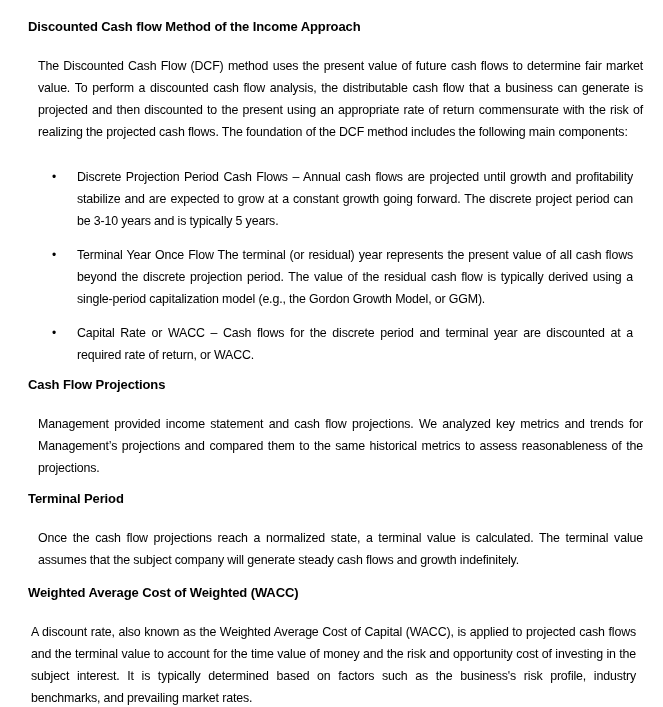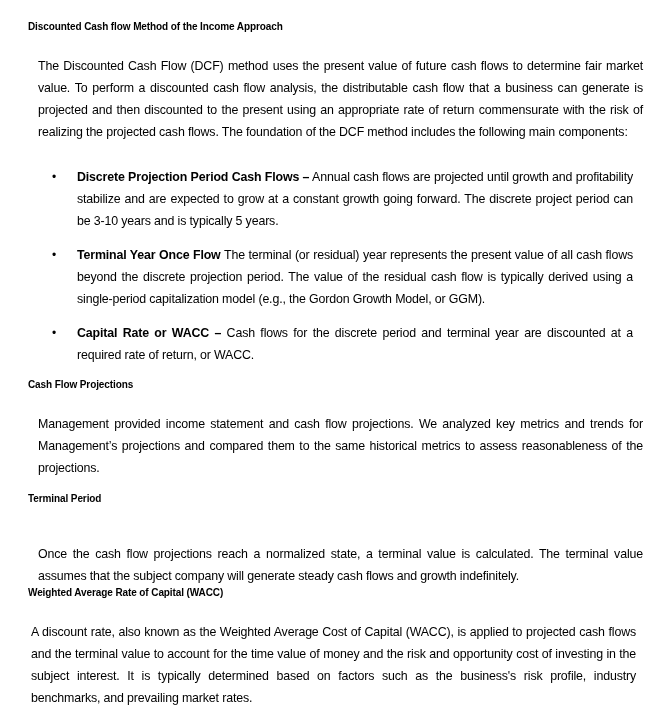--- a/index.html
+++ b/index.html
@@ -14,21 +14,21 @@
       font-family: "Liberation Sans", sans-serif;
       color: #000000;
       font-size: 12.4px;
     }
     .page {
       position: relative;
       padding: 0 30px 0 28px;
     }
     .heading {
       font-weight: bold;
-      font-size: 10px;
+      font-size: 13px;
       margin: 0;
       line-height: 16px;
       letter-spacing: -0.1px;
     }
     .para {
       margin: 10px;
       line-height: 22px;
       text-align: justify;
       letter-spacing: -0.15px;
     }
@@ -44,32 +44,32 @@
       text-align: justify;
       letter-spacing: -0.15px;
     }
     .bullet .dot {
       position: absolute;
       left: 24px;
       top: 0;
       font-size: 12px;
     }
     .bullet .lead {
-      font-weight: bold;
+      font-weight: normal;
     }
 
     #h1 { position: absolute; top: 19px; left: 28px; }
     #p1 { position: absolute; top: 45px; left: 28px; width: 605px; }
     #bl { position: absolute; top: 166px; left: 28px; width: 605px; }
     #b1 { margin-bottom: 12px; }
     #b2 { margin-bottom: 12px; }
     #h2 { position: absolute; top: 377px; left: 28px; }
     #p2 { position: absolute; top: 403px; left: 28px; width: 605px; }
     #h3 { position: absolute; top: 491px; left: 28px; }
-    #p3 { position: absolute; top: 533px; left: 28px; width: 605px; }
+    #p3 { position: absolute; top: 517px; left: 28px; width: 605px; }
     #h4 { position: absolute; top: 585px; left: 28px; }
     #p4 { position: absolute; top: 611px; left: 21px; width: 605px; }
   </style>
 </head>
 <body>
 
 <div class="page">
 
   <h2 id="h1" class="heading">Discounted Cash flow Method of the Income Approach</h2>
   <p id="p1" class="para">The Discounted Cash Flow (DCF) method uses the present value of future cash flows to determine fair market value. To perform a discounted cash flow analysis, the distributable cash flow that a business can generate is projected and then discounted to the present using an appropriate rate of return commensurate with the risk of realizing the projected cash flows. The foundation of the DCF method includes the following main components:</p>
@@ -88,16 +88,16 @@
       <span class="lead">Capital Rate or WACC –</span><span> Cash flows for the discrete period and terminal year are discounted at a required rate of return, or WACC.</span>
     </li>
   </ul>
 
   <h2 id="h2" class="heading">Cash Flow Projections</h2>
   <p id="p2" class="para">Management provided income statement and cash flow projections. We analyzed key metrics and trends for Management’s projections and compared them to the same historical metrics to assess reasonableness of the projections.</p>
 
   <h2 id="h3" class="heading">Terminal Period</h2>
   <p id="p3" class="para">Once the cash flow projections reach a normalized state, a terminal value is calculated. The terminal value assumes that the subject company will generate steady cash flows and growth indefinitely.</p>
 
-  <h2 id="h4" class="heading">Weighted Average Rate of Capital (WACC)</h2>
+  <h2 id="h4" class="heading">Weighted Average Cost of Weighted (WACC)</h2>
   <p id="p4" class="para">A discount rate, also known as the Weighted Average Cost of Capital (WACC), is applied to projected cash flows and the terminal value to account for the time value of money and the risk and opportunity cost of investing in the subject interest. It is typically determined based on factors such as the business's risk profile, industry benchmarks, and prevailing market rates.</p>
 
 </div>
 
 </body></html>

